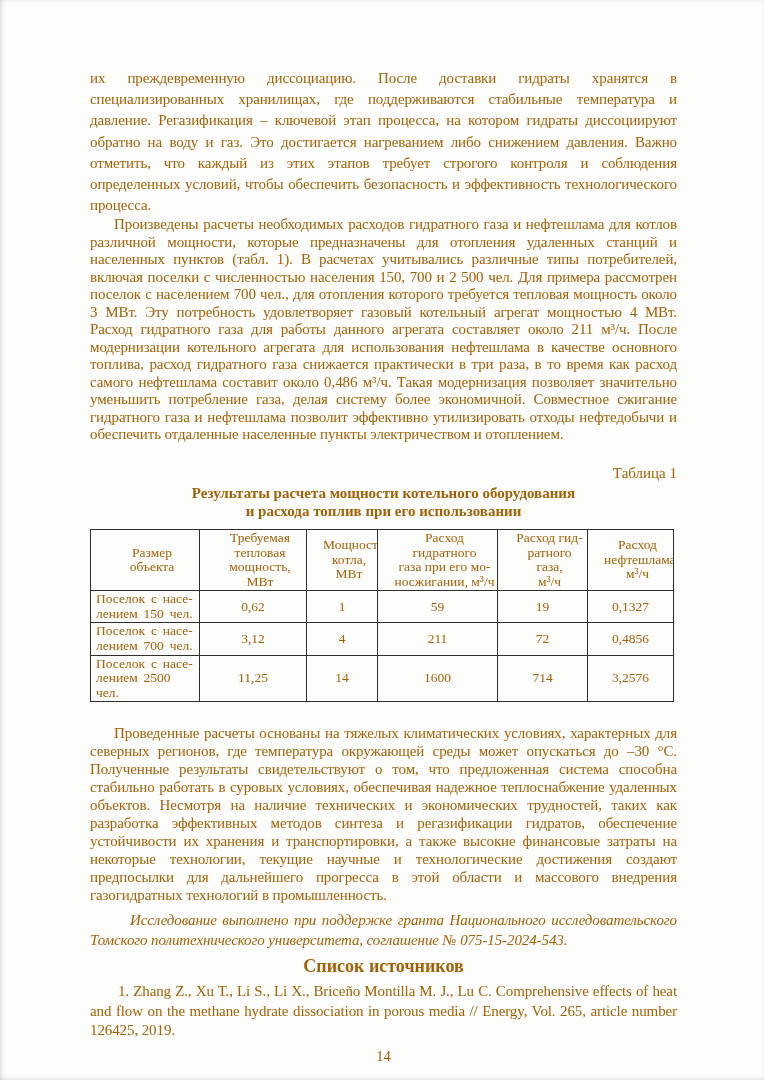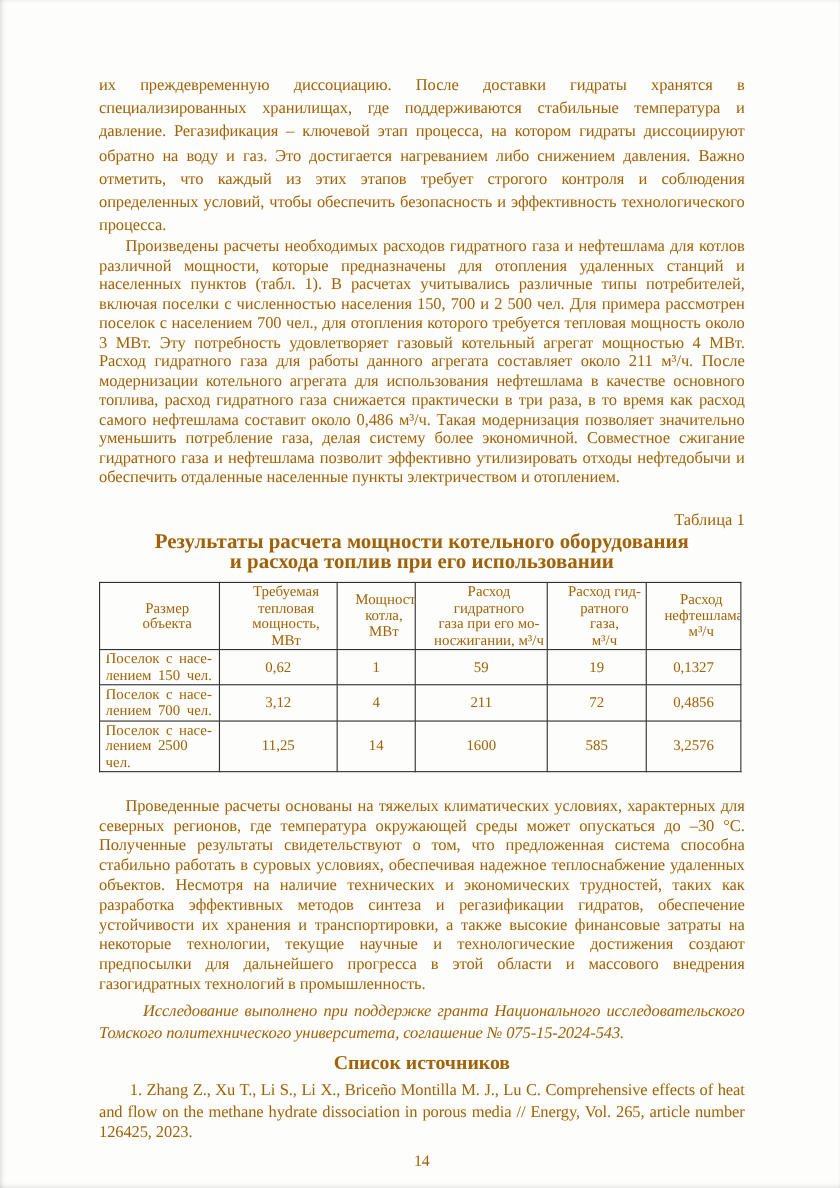--- a/index.html
+++ b/index.html
@@ -17,21 +17,21 @@
   }
   .content {
     position:absolute; left:90px; top:68px; width:587px;
   }
   p { margin:0; font-size:15px; letter-spacing:-0.1px; text-align:justify; text-indent:24px; }
   .p1 { text-indent:0; line-height:21.2px; }
   .p2 { line-height:17.5px; }
   .p3 { margin-top:22px; line-height:18px; }
   .ack { margin-top:6px; line-height:20px; font-style:italic; text-indent:40px; }
   .table-caption { margin-top:20px; font-size:15px; text-align:right; line-height:18px; }
-  .table-title { margin-top:2px; font-weight:bold; font-size:19px; line-height:18.5px; text-align:center; }
+  .table-title { margin-top:2px; font-weight:bold; font-size:15px; line-height:18.5px; text-align:center; }
   table.results {
     margin-top:8px;
     border-collapse:collapse; table-layout:fixed;
     width:583px;
   }
   table.results th, table.results td {
     border:1.4px solid #2e2e2e;
     font-weight:normal;
     font-size:13.5px; line-height:14.6px;
     text-align:center; vertical-align:middle;
@@ -111,30 +111,30 @@
             <td>211</td>
             <td>72</td>
             <td>0,4856</td>
           </tr>
           <tr>
             <td class="obj">Поселок с насе-
 лением 2500 чел.</td>
             <td>11,25</td>
             <td>14</td>
             <td>1600</td>
-            <td>585</td>
+            <td>714</td>
             <td>3,2576</td>
           </tr>
         </tbody>
     </table>
 
     <p class="p3">Проведенные расчеты основаны на тяжелых климатических условиях, характерных для северных регионов, где температура окружающей среды может опускаться до –30 °С. Полученные результаты свидетельствуют о том, что предложенная система способна стабильно работать в суровых условиях, обеспечивая надежное теплоснабжение удаленных объектов. Несмотря на наличие технических и экономических трудностей, таких как разработка эффективных методов синтеза и регазификации гидратов, обеспечение устойчивости их хранения и транспортировки, а также высокие финансовые затраты на некоторые технологии, текущие научные и технологические достижения создают предпосылки для дальнейшего прогресса в этой области и массового внедрения газогидратных технологий в промышленность.</p>
 
     <p class="ack">Исследование выполнено при поддержке гранта Национального исследовательского Томского политехнического университета, соглашение № 075-15-2024-543.</p>
 
     <div class="ref-heading">Список источников</div>
 
-    <p class="ref">1. Zhang Z., Xu T., Li S., Li X., Briceño Montilla M. J., Lu C. Comprehensive effects of heat and flow on the methane hydrate dissociation in porous media // Energy, Vol. 265, article number 126425, 2023.</p>
+    <p class="ref">1. Zhang Z., Xu T., Li S., Li X., Briceño Montilla M. J., Lu C. Comprehensive effects of heat and flow on the methane hydrate dissociation in porous media // Energy, Vol. 265, article number 126425, 2019.</p>
 
     <div class="page-number">14</div>
 
   </div>
 </div>
 
 </body></html>

